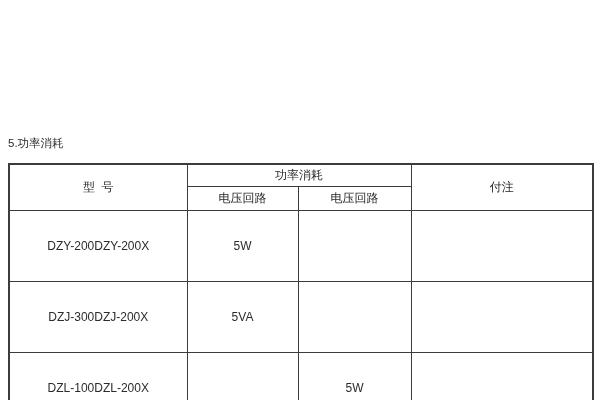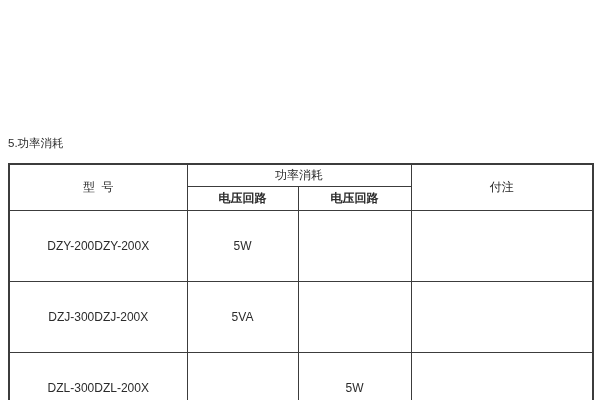--- a/index.html
+++ b/index.html
@@ -34,21 +34,21 @@
     border: 1px solid #3c3c3c;
     font-size: 12px;
     font-weight: normal;
     text-align: center;
     vertical-align: middle;
     height: 22px;
     padding: 0 4px;
     white-space: pre;
     overflow: hidden;
   }
-  table.spec-table tr.subheader-row td { height: 24px; font-weight: bold; }
+  table.spec-table tr.subheader-row td { height: 24px; }
   .model-pair {
     display: flex;
     justify-content: center;
   }
 </style>
 </head>
 <body>
 
 <div class="page">
 
@@ -92,21 +92,21 @@
           </div>
         </td>
         <td>5VA</td>
         <td></td>
         <td></td>
       </tr>
 
       <tr>
         <td>
           <div class="model-pair">
-            <span>DZL-300</span>
+            <span>DZL-100</span>
             <span>DZL-200X</span>
           </div>
         </td>
         <td></td>
         <td>5W</td>
         <td></td>
       </tr>
 
       <tr>
         <td>

